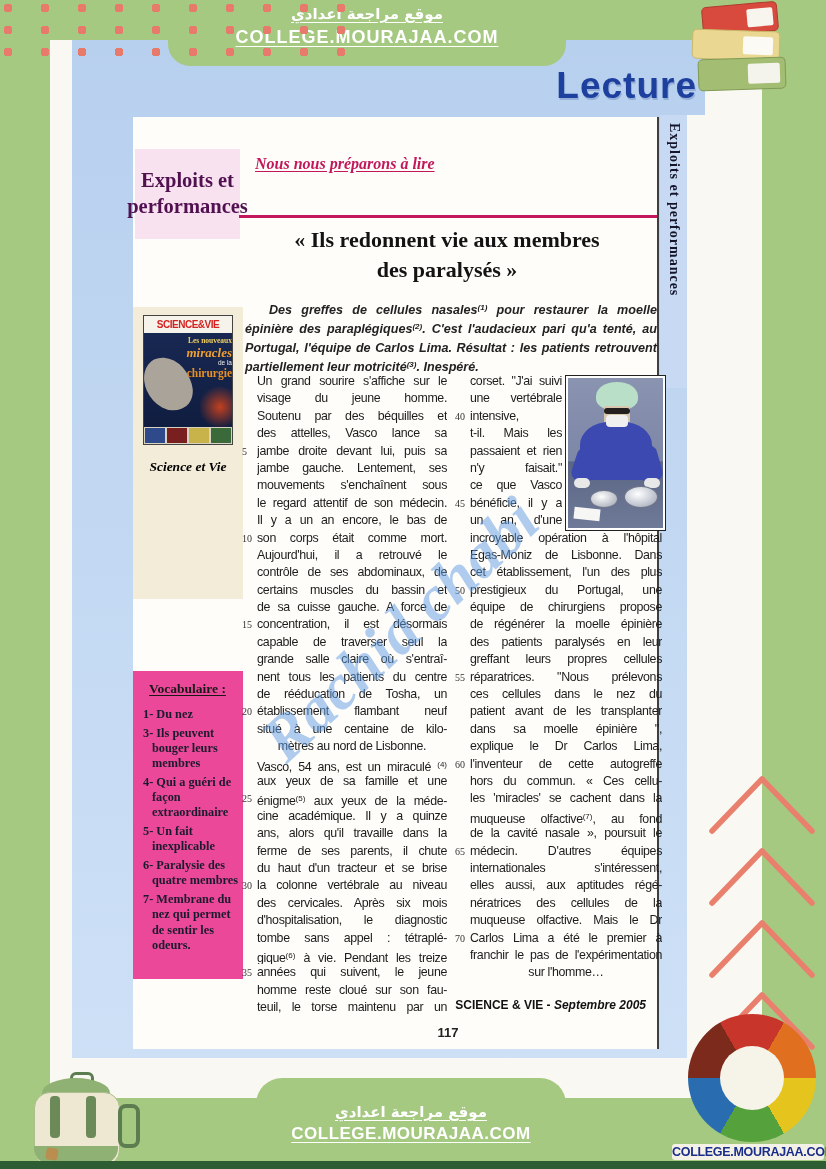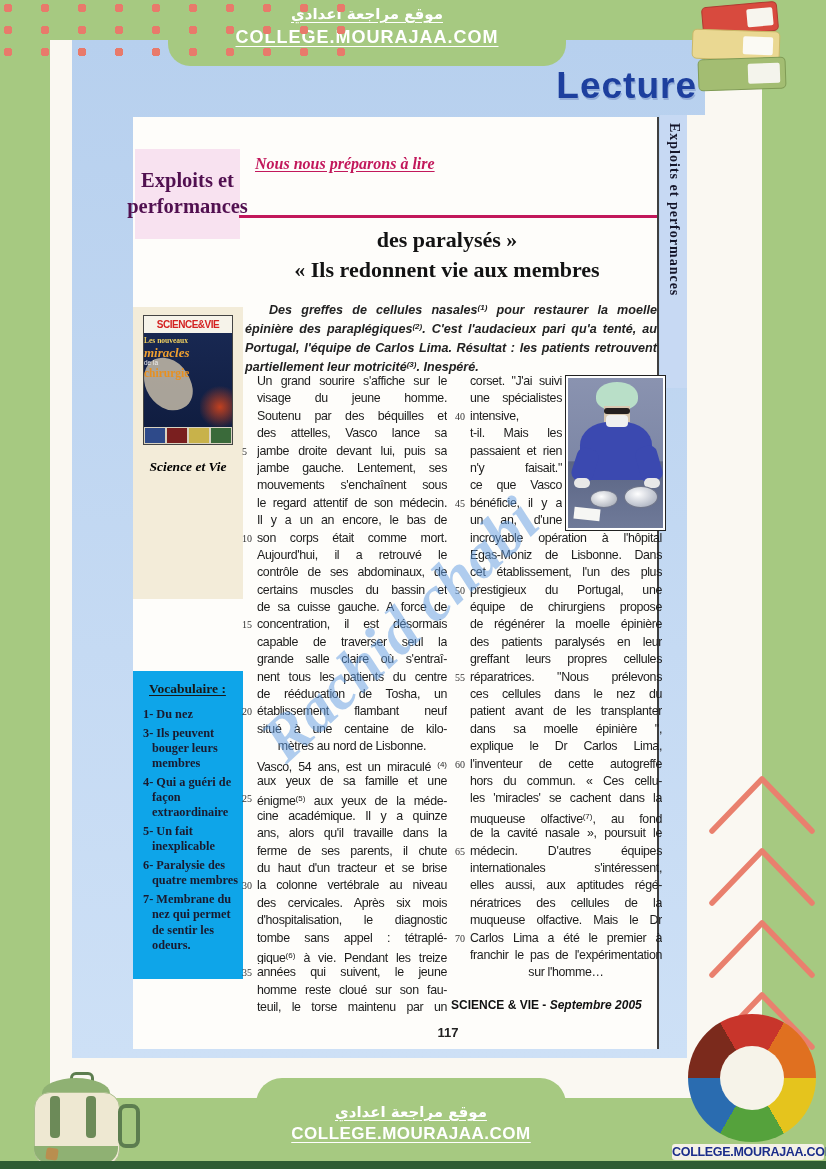--- a/index.html
+++ b/index.html
@@ -97,38 +97,38 @@
 
   
   .magpanel{position:absolute;left:0;top:190px;width:110px;height:292px;background:#f3ecd9;}
   .cover{position:relative;width:88px;height:128px;margin:8px auto 0;background:linear-gradient(180deg,#1a2a55,#0e1b3d);overflow:hidden;border:1px solid #444;}
   .mast{position:relative;height:17px;background:#f6f3ea;text-align:center;
     font:bold 10px/17px "Liberation Sans",sans-serif;color:#d42222;letter-spacing:-0.5px;z-index:2;}
   .hand{position:absolute;left:2px;top:40px;width:44px;height:56px;background:#cfc4ae;
     border-radius:45% 55% 40% 55%;transform:rotate(-24deg);opacity:.8;}
   .glow{position:absolute;right:-8px;bottom:14px;width:40px;height:46px;
     background:radial-gradient(circle,#c1401f 0%,rgba(193,64,31,0) 70%);}
-  .covtext{position:relative;z-index:2;text-align:left;color:#fff;}
+  .covtext{position:relative;z-index:2;text-align:right;color:#fff;}
   .cl1{font:bold 7.5px/10px "Liberation Serif",serif;color:#f0d060;margin-top:3px;}
   .cl2{font:bold italic 13px/13px "Liberation Serif",serif;font-style:italic;color:#f0a030;}
   .cl3{font:6.5px/8px "Liberation Sans",sans-serif;color:#eee;}
   .cl4{font:bold 11.5px/12px "Liberation Serif",serif;color:#e89020;}
   .covstrip{position:absolute;bottom:0;left:0;right:0;height:15px;display:flex;gap:2px;padding:1px;background:#d8d2c0;z-index:2;}
   .covstrip i{flex:1;}
   .magname{margin-top:14px;text-align:center;font:bold italic 13.5px "Liberation Serif",serif;font-style:italic;color:#000000;}
   .magdesc{margin:6px 6px 0;text-align:justify;font:bold 12.8px/1.3 "Liberation Serif",serif;color:#101020;}
 
   
-  .vocab{position:absolute;left:0;top:554px;width:110px;height:308px;background:#0ea5e9;}
+  .vocab{position:absolute;left:0;top:554px;width:110px;height:308px;background:#ec4899;}
   .vhead{margin:10px 0 10px 16px;font:bold 13.5px "Liberation Serif",serif;color:#181818;
     text-decoration:underline;text-underline-offset:2px;}
   .vitem{font:bold 12.3px/1.24 "Liberation Serif",serif;color:#1a1a2e;
     padding-left:15px;text-indent:-9px;margin:0 3px 3.5px 4px;}
 
-  .source{position:absolute;left:318px;top:878px;width:207px;text-align:left;color:#111;}
+  .source{position:absolute;left:306px;top:878px;width:207px;text-align:right;color:#111;}
   .source b{font:bold 12px "Liberation Sans",sans-serif;}
   .source i{font:bold italic 12px "Liberation Sans",sans-serif;}
   .pagenum{position:absolute;left:100px;top:908px;width:430px;text-align:center;
     font:bold 13px "Liberation Sans",sans-serif;color:#222;}
 
   
   .chev{position:absolute;left:700px;top:765px;z-index:3;}
 
   
   .wm{position:absolute;left:120px;top:330px;width:560px;height:600px;z-index:30;
@@ -196,22 +196,22 @@
         <div class="prep-head">Nous nous préparons à lire</div>
 
         <div class="unitbox">
           <span>Exploits et performances</span>
         </div>
 
 
         <div class="rule"></div>
 
         <div class="atitle">
+          <div>« Ils redonnent vie aux membres</div>
           <div>des paralysés »</div>
-          <div>« Ils redonnent vie aux membres</div>
         </div>
 
         <div class="intro"><span class="lead">Des greffes</span><span> de cellules nasales<sup>(1)</sup> pour restaurer la moelle épinière des paraplégiques<sup>(2)</sup>. C'est l'audacieux pari qu'a tenté, au Portugal, l'équipe de Carlos Lima. Résultat : les patients retrouvent partiellement leur motricité<sup>(3)</sup>. Inespéré.</span></div>
 
         <div class="magpanel">
           <div class="cover">
             <div class="mast">SCIENCE&amp;VIE</div>
             <div class="hand"></div>
             <div class="glow"></div>
             <div class="covtext">
@@ -392,21 +392,21 @@
               <span class="ltext">teuil, le torse maintenu par un</span>
             </div>
           </div>
         <div class="col c2">
             <div class="aline">
               <span class="lnum"></span>
               <span class="ltext">corset. "J'ai suivi</span>
             </div>
             <div class="aline">
               <span class="lnum"></span>
-              <span class="ltext">une spécialistes</span>
+              <span class="ltext">une vertébrale</span>
             </div>
             <div class="aline">
               <span class="lnum">40</span>
               <span class="ltext">intensive, explique-</span>
             </div>
             <div class="aline">
               <span class="lnum"></span>
               <span class="ltext">t-il. Mais les années</span>
             </div>
             <div class="aline">

